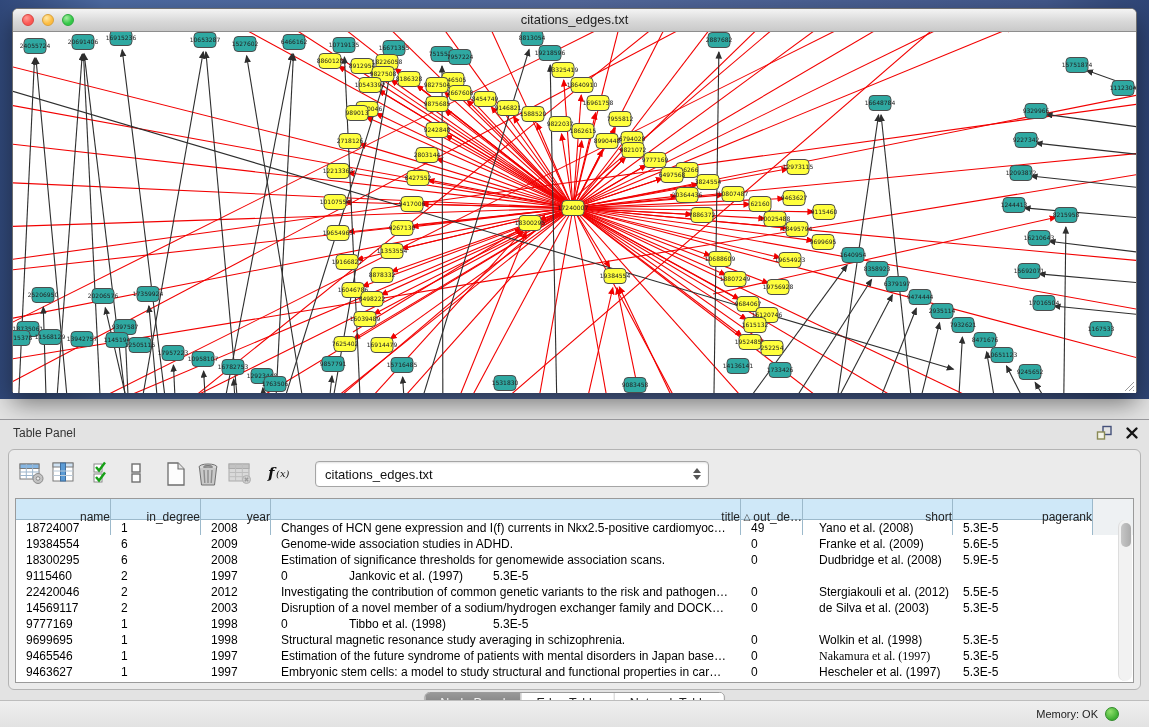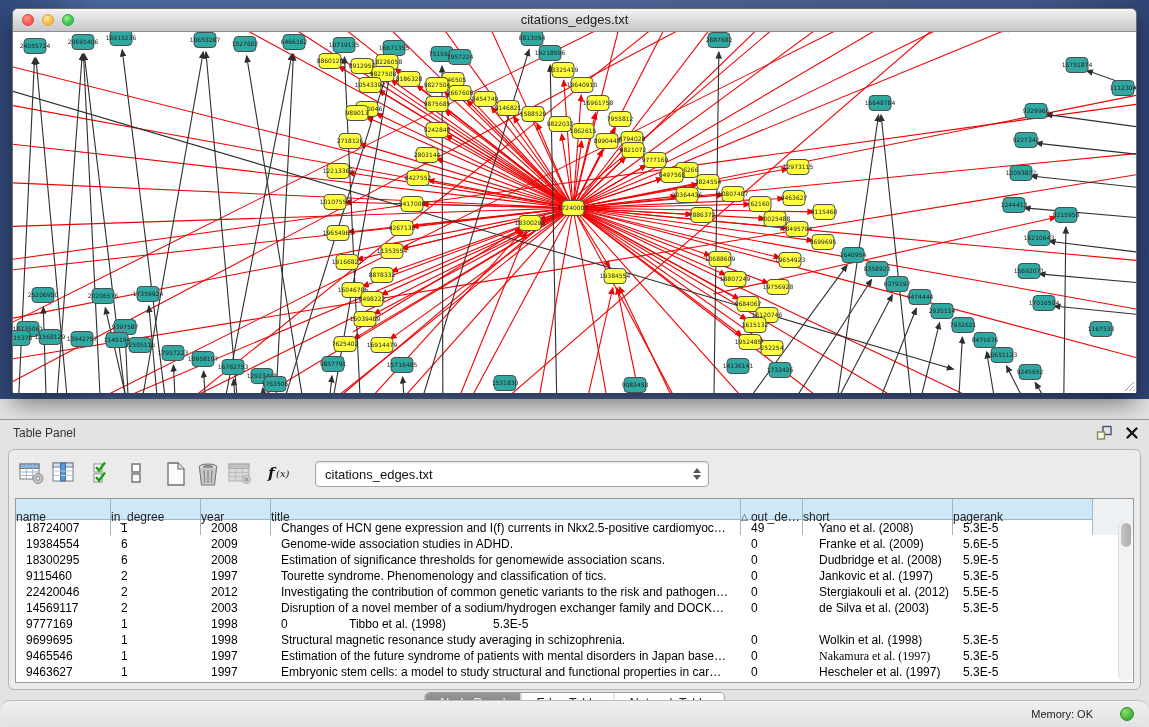--- a/index.html
+++ b/index.html
@@ -67,21 +67,21 @@
   }
   .arr-up{width:0;height:0;border-left:4px solid transparent;border-right:4px solid transparent;border-bottom:5px solid #555;}
   .arr-dn{width:0;height:0;border-left:4px solid transparent;border-right:4px solid transparent;border-top:5px solid #555;}
   .table-wrap{
     position:absolute;left:6px;right:6px;top:48px;bottom:6px;
     background:#fff;border:1px solid #9a9a9a;overflow:hidden;
   }
   .thead{display:flex;height:20px;background:#cfe8f8;border-bottom:1px solid #9cb9cb;}
   .th{
     box-sizing:border-box;border-right:1px solid #9cb9cb;font-size:12px;color:#222;
-    display:flex;align-items:center;justify-content:flex-start;height:36px;overflow:hidden;white-space:nowrap;
+    display:flex;align-items:center;justify-content:flex-end;height:36px;overflow:hidden;white-space:nowrap;
   }
   .th .sort{font-size:9px;margin-right:3px;color:#333;}
   .th-filler{flex:1;background:#eef1f3;border-right:none;}
   .trow{display:flex;height:16px;background:#fff;}
   .td{
     box-sizing:border-box;font-size:12px;color:#000;line-height:16px;
     padding-left:10px;overflow:hidden;white-space:nowrap;text-overflow:clip;
   }
   .vscroll{
     position:absolute;top:21px;right:1px;bottom:1px;width:13px;
@@ -97,21 +97,21 @@
   .tab{
     padding:0 15px;font-size:12.5px;line-height:21px;color:#222;background:#fff;
     border-left:1px solid #cfcfcf;cursor:default;white-space:nowrap;
   }
   .tab:first-child{border-left:none;}
   .tab.active{background:linear-gradient(#989898,#6d6d6d);color:#f2f2f2;border-left:none;}
   
   #status-bar{
     position:absolute;left:0;bottom:0;width:1149px;height:27px;
     background:linear-gradient(#efefef,#e2e2e2);border-top:1px solid #bdbdbd;
-    box-sizing:border-box;display:flex;align-items:center;justify-content:flex-end;gap:27px;padding-right:15px;border-radius:10px;
+    box-sizing:border-box;display:flex;align-items:center;justify-content:flex-end;gap:7px;padding-right:30px;
   }
   .mem-label{font-size:11px;color:#222;}
   .mem-dot{
     width:14px;height:14px;border-radius:50%;
     background:radial-gradient(circle at 35% 30%,#90e06c,#3fae33 70%);
     border:1px solid #2f8a28;box-sizing:border-box;
   }
 </style>
 </head>
 <body>
@@ -944,21 +944,20 @@
             <div class="td" style="width: 70px;">2008</div>
             <div class="td" style="width: 470px;">Estimation of significance thresholds for genomewide association scans.</div>
             <div class="td" style="width: 62px;">0</div>
             <div class="td" style="width: 150px; padding-left: 16px;">Dudbridge et al. (2008)</div>
             <div class="td" style="width: 140px;">5.9E-5</div>
           </div>
           <div class="trow">
             <div class="td" style="width: 95px;">9115460</div>
             <div class="td" style="width: 90px;">2</div>
             <div class="td" style="width: 70px;">1997</div>
-            <div class="td" style="width: 470px;">Tourette syndrome. Phenomenology and classification of tics.</div>
             <div class="td" style="width: 62px;">0</div>
             <div class="td" style="width: 150px; padding-left: 16px;">Jankovic et al. (1997)</div>
             <div class="td" style="width: 140px;">5.3E-5</div>
           </div>
           <div class="trow">
             <div class="td" style="width: 95px;">22420046</div>
             <div class="td" style="width: 90px;">2</div>
             <div class="td" style="width: 70px;">2012</div>
             <div class="td" style="width: 470px;">Investigating the contribution of common genetic variants to the risk and pathogen…</div>
             <div class="td" style="width: 62px;">0</div>

